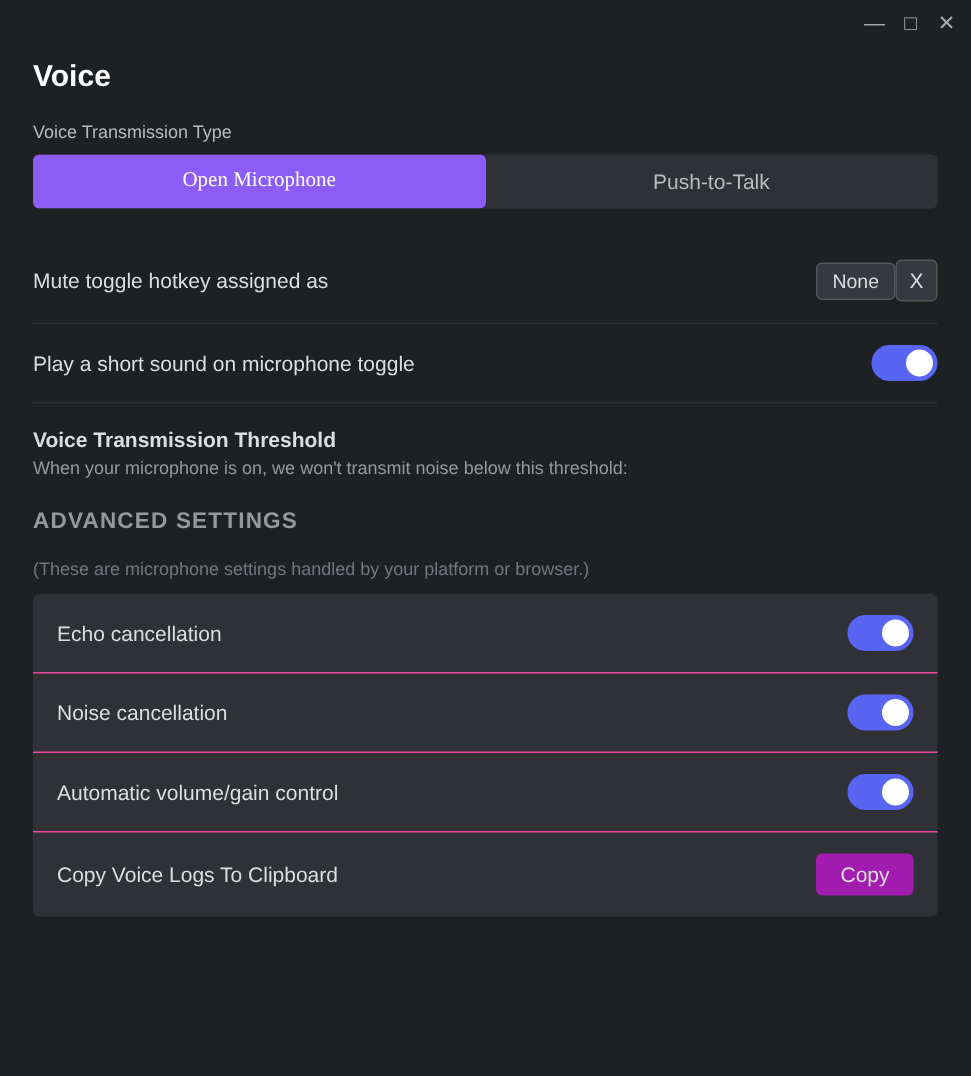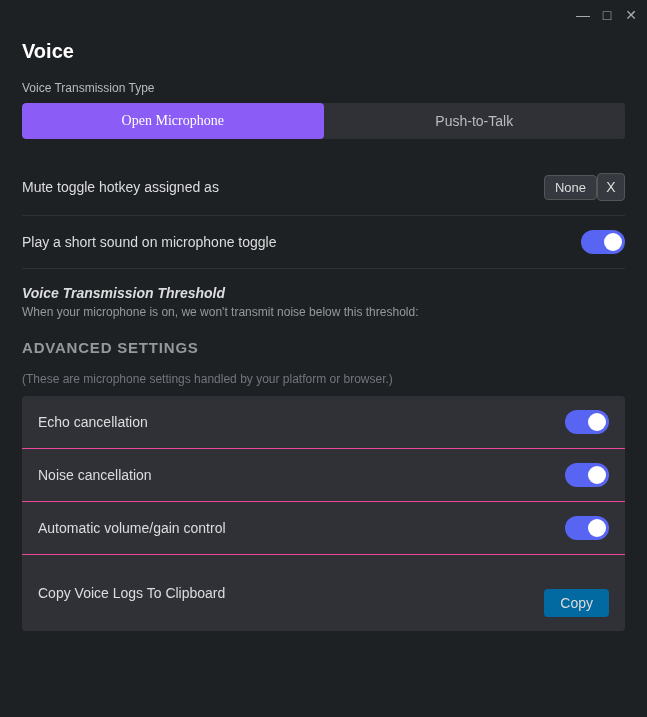--- a/index.html
+++ b/index.html
@@ -172,21 +172,20 @@
 
     
     .threshold-section {
       margin-top: 16px;
     }
     .threshold-title {
       font-size: 14px;
       font-weight: 600;
       color: #dcddde;
       margin-bottom: 4px;
-      font-style: italic;
     }
     .threshold-description {
       font-size: 12px;
       color: #96989d;
       margin-bottom: 12px;
     }
     .threshold-buttons {
       display: flex;
       width: 100%;
       background: #2f3136;
@@ -243,29 +242,28 @@
     .advanced-row:last-child {
       border-bottom: none;
     }
     .advanced-row-label {
       color: #dcddde;
       font-size: 14px;
     }
 
     
     .copy-btn {
-      background: #0369a1;
+      background: #a21caf;
       color: #dcddde;
       border: none;
       padding: 6px 16px;
       border-radius: 4px;
       font-size: 14px;
       cursor: pointer;
       font-weight: 500;
-      margin-top: 20px;
     }
 
     
     .main-content::-webkit-scrollbar {
       width: 8px;
     }
     .main-content::-webkit-scrollbar-track {
       background: #2f3136;
     }
     .main-content::-webkit-scrollbar-thumb {

